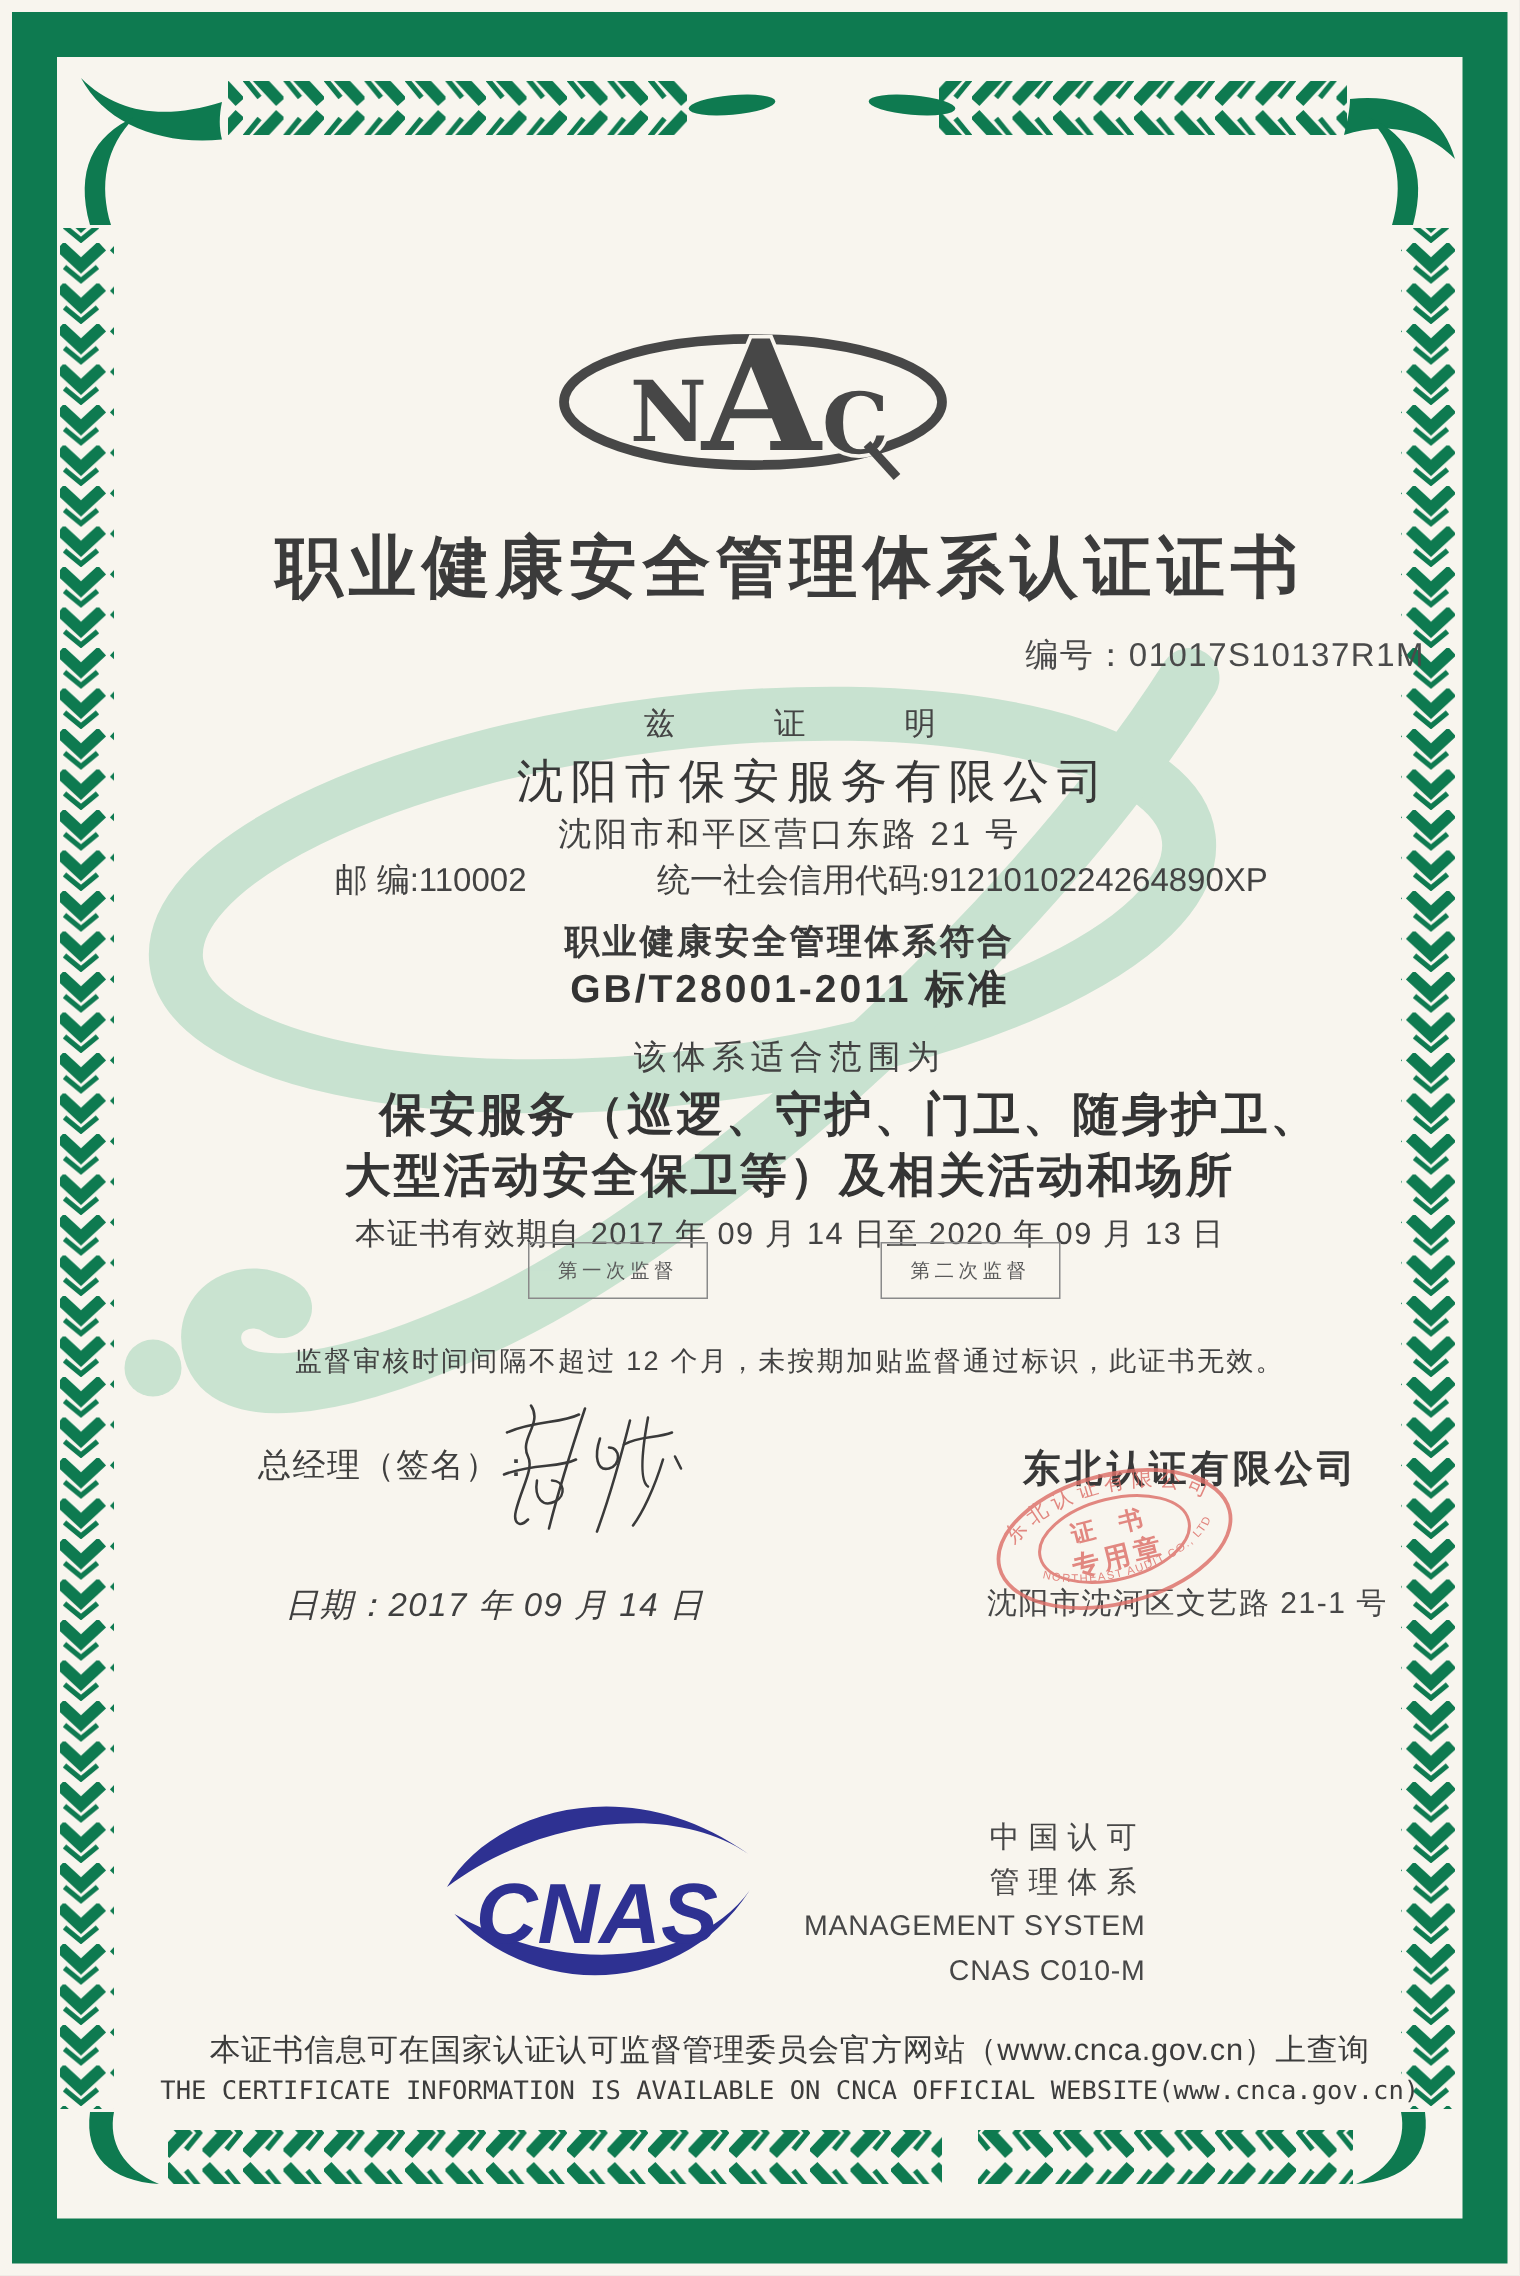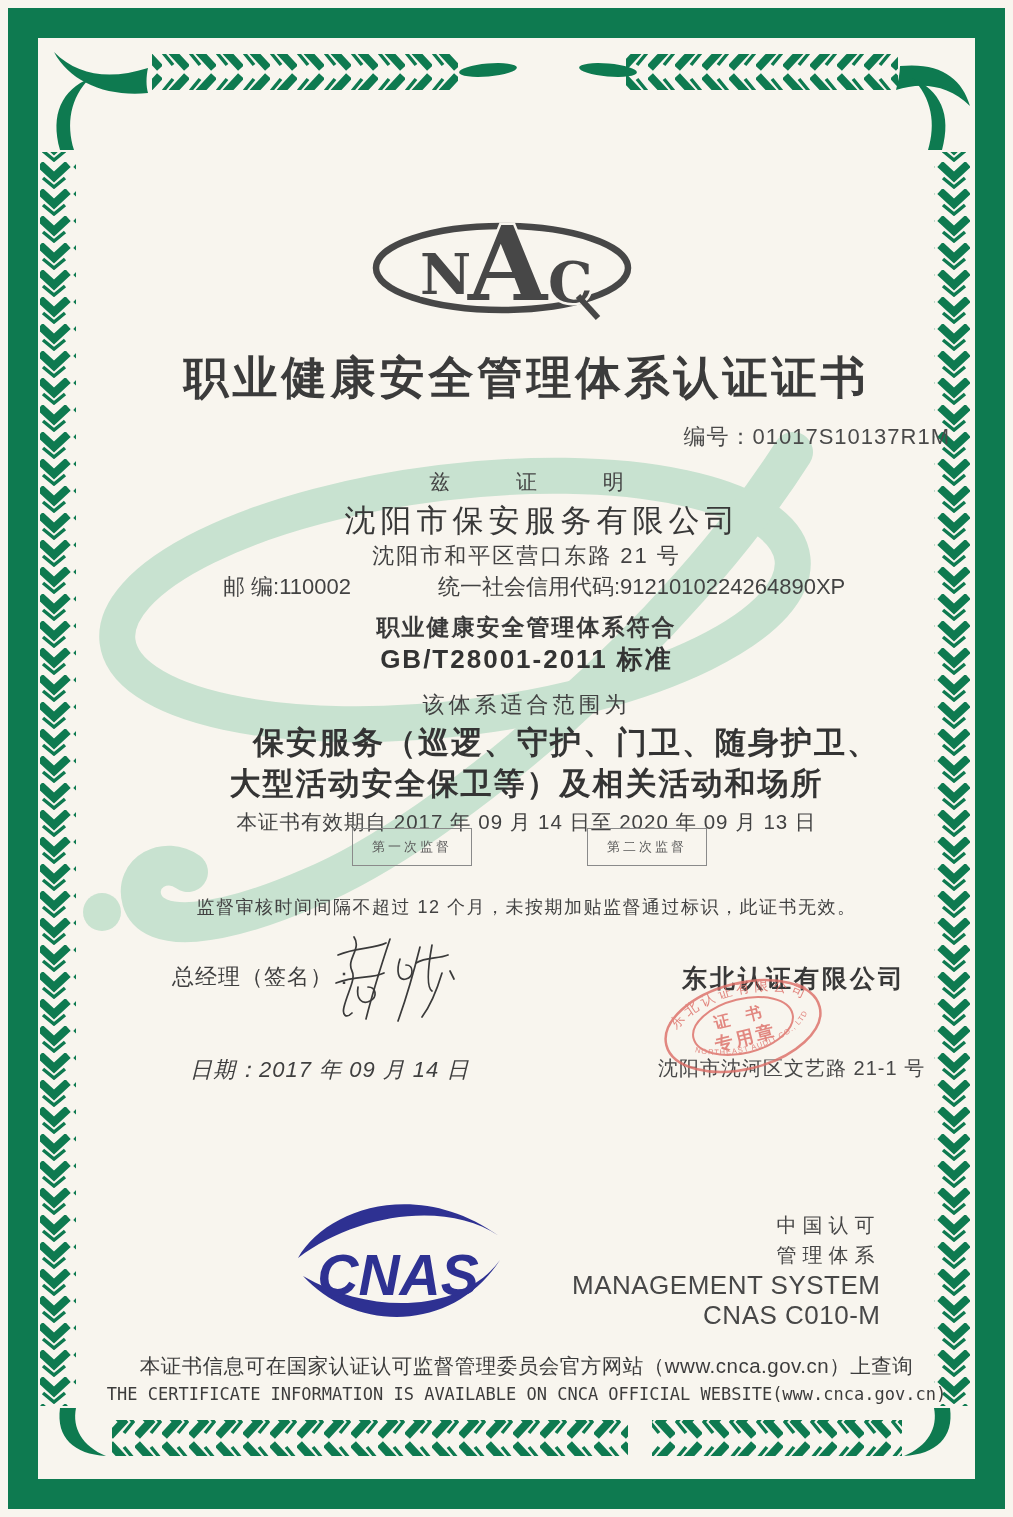--- a/index.html
+++ b/index.html
@@ -30,21 +30,21 @@
   .note{top:895px;font-size:18px;letter-spacing:1.5px;color:#424242;}
   .sign-row{top:962px;height:34px;}
   .sign-label{position:absolute;left:152px;font-size:22px;color:#3f3f3f;letter-spacing:1px;white-space:nowrap;}
   .issuer{position:absolute;left:662px;font-size:25px;font-weight:bold;letter-spacing:3px;color:#383838;white-space:nowrap;}
   .date-row{top:1055px;height:30px;}
   .date-block{position:absolute;left:170px;font-size:22px;color:#3f3f3f;letter-spacing:1px;white-space:nowrap;font-style:italic;}
   .issuer-addr{position:absolute;left:638px;font-size:20px;color:#474747;letter-spacing:1px;white-space:nowrap;}
   .cnas-text{position:absolute;left:536px;top:1210px;text-align:right;color:#474747;}
   .cnas-text div{line-height:30px;}
   .cnas-cn{font-size:20px;letter-spacing:6px;}
-  .cnas-en{font-size:26px;letter-spacing:0.5px;margin-left:36px;}
+  .cnas-en{font-size:19px;letter-spacing:0.5px;}
   .footer-cn{top:1352px;font-size:20.5px;letter-spacing:0.5px;color:#3c3c3c;}
   .footer-en{top:1384px;font-size:17px;font-family:"DejaVu Sans Mono",monospace;color:#3c3c3c;}
   .stamp-svg{position:absolute;left:640px;top:968px;opacity:0.82;}
   .sig-svg{position:absolute;left:328px;top:915px;}
   .cnas-svg{position:absolute;left:296px;top:1192px;}
   .nac-svg{position:absolute;left:356px;top:198px;}
 </style>
 </head>
 <body>
 

